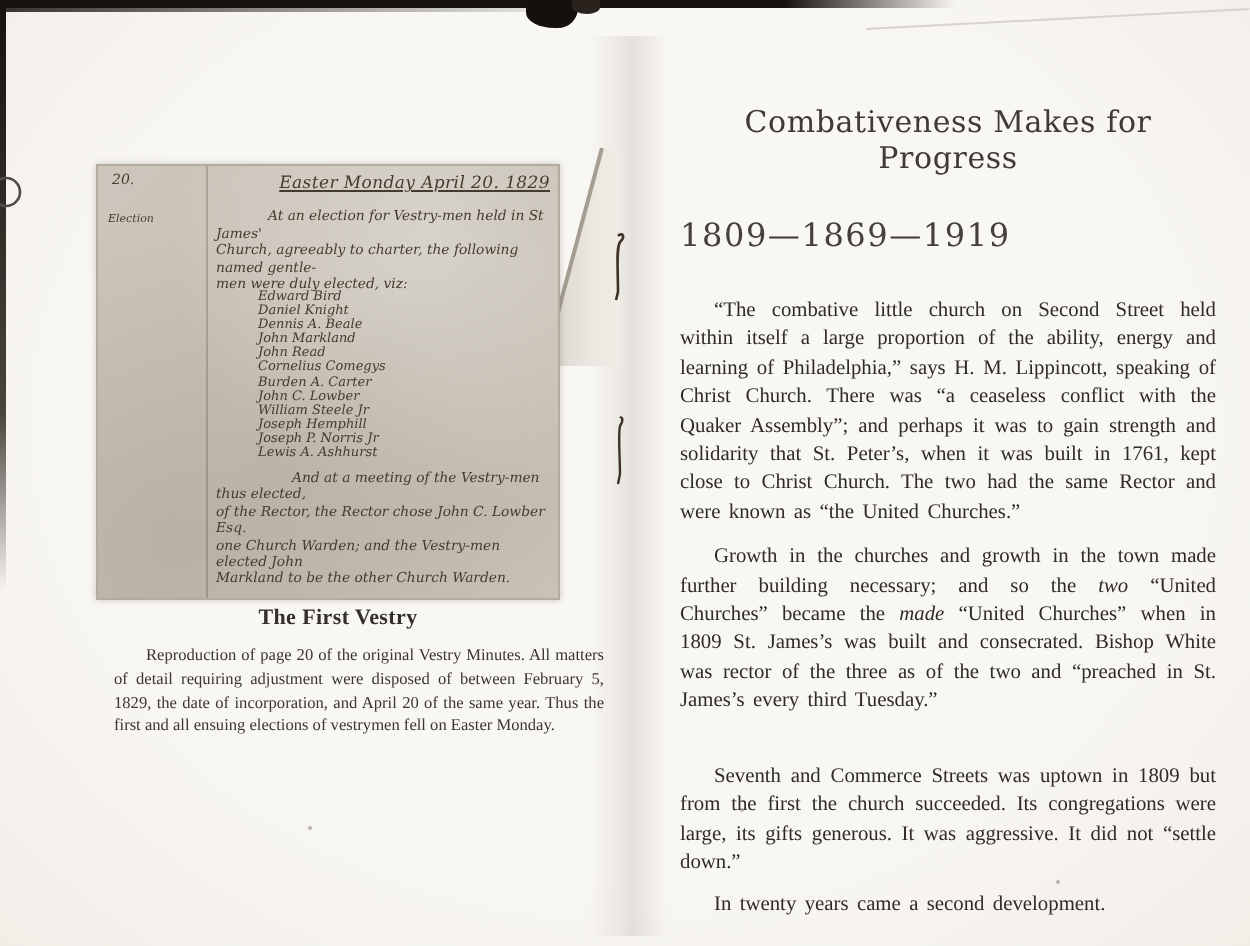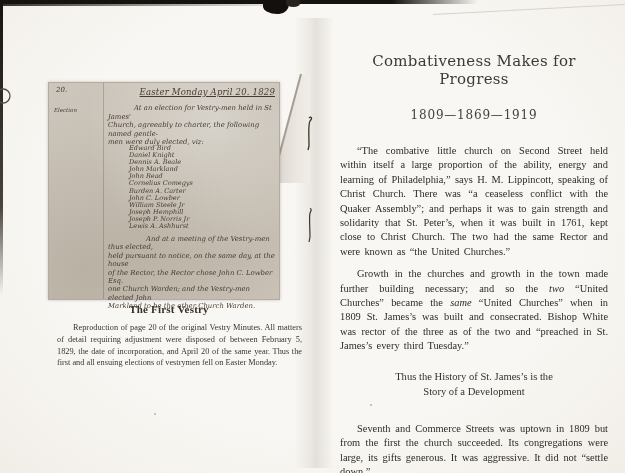--- a/index.html
+++ b/index.html
@@ -59,21 +59,21 @@
   
   #caption-title{position:absolute;left:40px;top:303px;width:258px;text-align:center;
     font-size:11px;font-weight:bold;color:#33302b;letter-spacing:.2px;}
   #caption-text{position:absolute;left:57px;top:322px;width:245px;margin:0;
     font-size:8.3px;line-height:11.8px;text-align:justify;text-indent:16px;color:#3a362f;}
 
   
   #right-page{position:absolute;left:340px;top:52px;width:268px;}
   #rp-title{text-align:center;font-family:"DejaVu Serif",serif;font-size:15px;
     color:#3f3a34;letter-spacing:.3px;margin:0 0 0 0;font-weight:normal;}
-  #rp-dates{text-align:center;font-family:"DejaVu Serif",serif;font-size:12px;color:#44403a;
+  #rp-dates{text-align:left;font-family:"DejaVu Serif",serif;font-size:16px;color:#44403a;
     letter-spacing:.8px;margin-top:20px;}
   .rp-para{margin:0;font-size:10.4px;line-height:14.4px;text-align:justify;
     text-indent:17px;word-spacing:1.6px;color:#2e2b27;}
   #rp-para1{margin-top:22px;}
   #rp-para2{margin-top:8px;}
   #rp-heading{margin-top:15px;text-align:center;font-size:10.6px;line-height:15px;color:#35312c;}
   #rp-para3{margin-top:23px;}
   #rp-para4{margin-top:7px;}
 </style>
 </head>
@@ -130,41 +130,36 @@
         <div>Burden A. Carter</div>
         <div>John C. Lowber</div>
         <div>William Steele Jr</div>
         <div>Joseph Hemphill</div>
         <div>Joseph P. Norris Jr</div>
         <div>Lewis A. Ashhurst</div>
       </div>
 
       <div class="ms-closing script">
         <div class="indent">And at a meeting of the Vestry-men thus elected,</div>
-        <div>held pursuant to notice, on the same day, at the house</div>
         <div>of the Rector, the Rector chose John C. Lowber Esq.</div>
         <div>one Church Warden; and the Vestry-men elected John</div>
         <div>Markland to be the other Church Warden.</div>
       </div>
     </div>
 
     <div id="caption-title">The First Vestry</div>
     <p id="caption-text">Reproduction of page 20 of the original Vestry Minutes.  All matters of detail requiring adjustment were disposed of between February 5, 1829, the date of incorporation, and April 20 of the same year.  Thus the first and all ensuing elections of vestrymen fell on Easter Monday.</p>
   </div>
 
   <div id="right-page">
     <h1 id="rp-title">Combativeness Makes for Progress</h1>
     <div id="rp-dates">1809—1869—1919</div>
 
     <p id="rp-para1" class="rp-para">“The combative little church on Second Street held within itself a large proportion of the ability, energy and learning of Philadelphia,” says H. M. Lippincott, speaking of Christ Church.  There was “a ceaseless conflict with the Quaker Assembly”; and perhaps it was to gain strength and solidarity that St. Peter’s, when it was built in 1761, kept close to Christ Church.  The two had the same Rector and were known as “the United Churches.”</p>
 
-    <p id="rp-para2" class="rp-para"><span>Growth in the churches and growth in the town made further building necessary; and so the </span><i>two</i><span> “United Churches” became the </span><i>same</i><span> “United Churches” when in 1809 St. James’s was built and consecrated.  Bishop White was rector of the three as of the two and “preached in St. James’s every third Tuesday.”</span></p>
+    <p id="rp-para2" class="rp-para"><span>Growth in the churches and growth in the town made further building necessary; and so the </span><i>two</i><span> “United Churches” became the </span><i>made</i><span> “United Churches” when in 1809 St. James’s was built and consecrated.  Bishop White was rector of the three as of the two and “preached in St. James’s every third Tuesday.”</span></p>
 
-    <div id="rp-heading">
-      <div>Thus the History of St. James’s is the</div>
-      <div>Story of a Development</div>
-    </div>
 
     <p id="rp-para3" class="rp-para">Seventh and Commerce Streets was uptown in 1809 but from the first the church succeeded.  Its congregations were large, its gifts generous.  It was aggressive.  It did not “settle down.”</p>
     <p id="rp-para4" class="rp-para">In twenty years came a second development.</p>
   </div>
 
 </div>
 
 </body></html>

